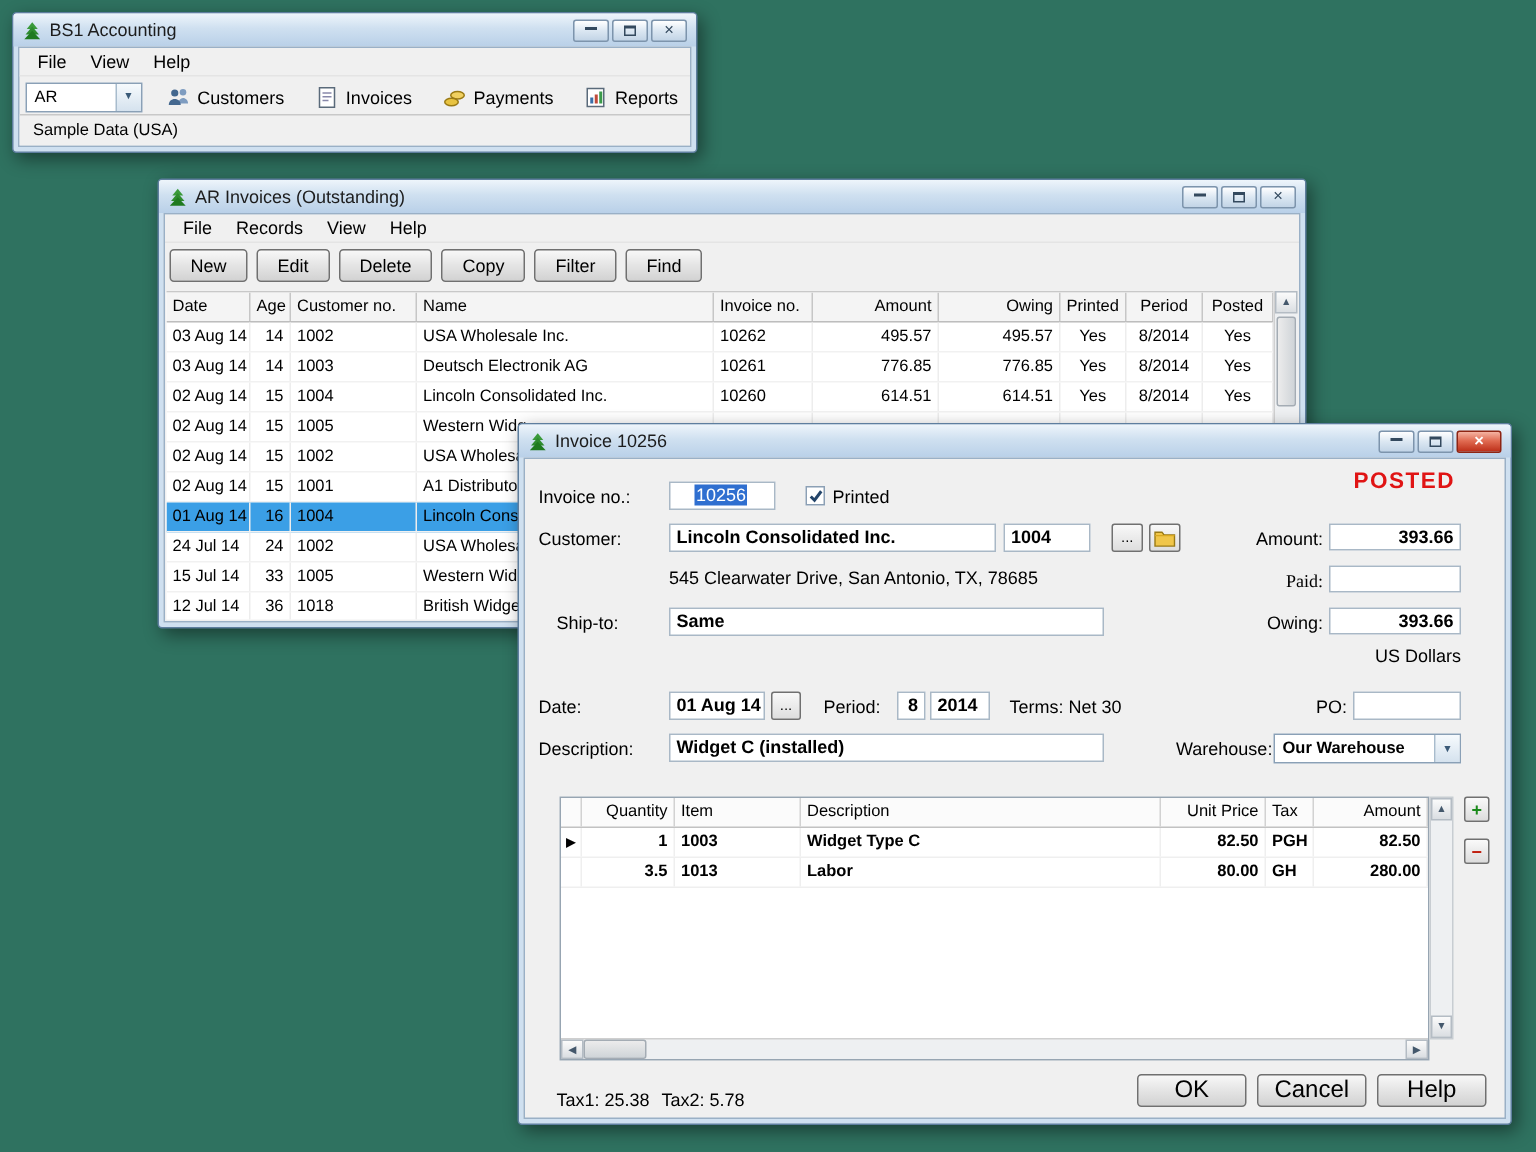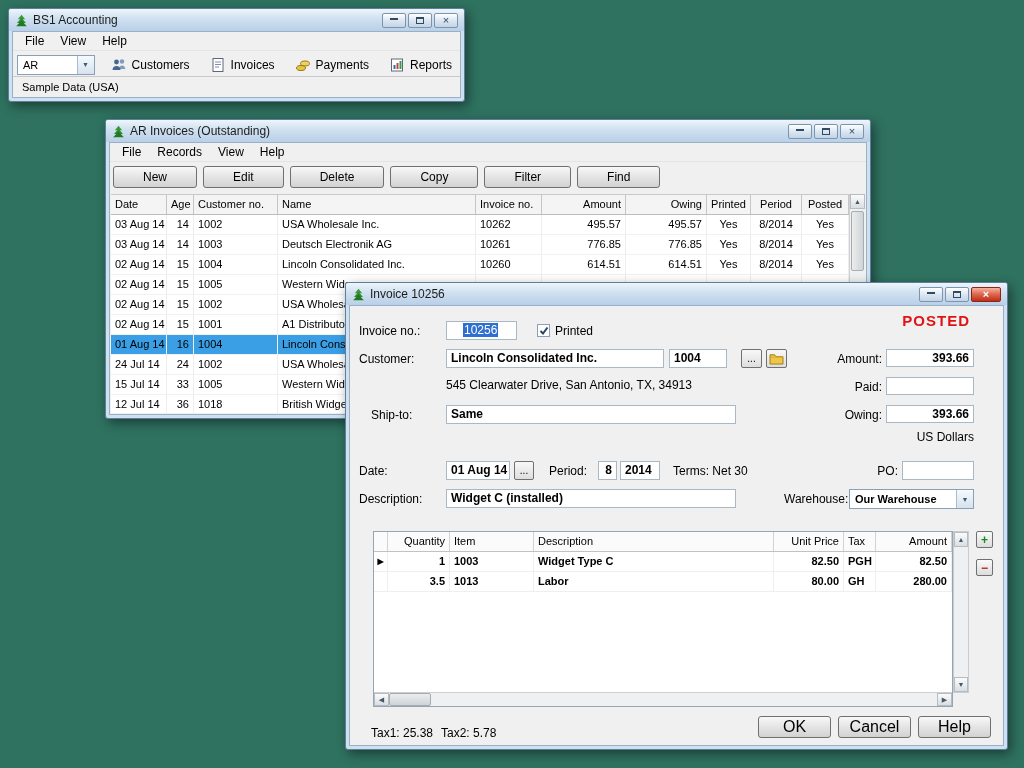--- a/index.html
+++ b/index.html
@@ -30,21 +30,21 @@
 .toolbar { display:flex; align-items:center; height:28px; padding:0 4px; gap:12px;
   border-bottom:1px solid #dcdcdc; }
 .combo { width:118px; height:20px; background:#fff; border:1px solid #8aa0b6; display:flex; align-items:center; }
 .combo .val { flex:1; padding:0 5px; font-size:11px; }
 .combo .drop { width:17px; height:18px; background:linear-gradient(#f6fafd,#d5e2ee); border-left:1px solid #a8bccd;
   display:flex; align-items:center; justify-content:center; font-size:7px; color:#3a5a78; }
 .tbtn { display:flex; align-items:center; gap:5px; font-size:12px; padding:2px 4px; }
 .statusbar { position:absolute; left:0; right:0; bottom:0; height:21px; background:#f0f0f0;
   border-top:1px solid #c8c8c8; display:flex; align-items:center; padding:0 9px; font-size:11px; }
 .btnrow { display:flex; gap:6px; padding:4px 3px; }
-.pbtn { height:22px; padding:0 29px; border:1px solid #707070; border-radius:3px; font-size:12px;
+.pbtn { height:22px; padding:0 13px; border:1px solid #707070; border-radius:3px; font-size:12px;
   background:linear-gradient(#f8f8f8,#e6e6e6 45%,#d2d2d2); display:flex; align-items:center; justify-content:center; }
 
 
 .grid { position:absolute; left:1px; right:17px; top:51px; bottom:1px; background:#fff; overflow:hidden;
   border-top:1px solid #c8c8c8; }
 .lhead { display:flex; height:20px; background:#f4f4f4; border-bottom:1px solid #bdbdbd; }
 .lhead .lcell { border-right:1px solid #c6c6c6; }
 .lrow { display:flex; height:20px; border-bottom:1px solid #f1f1f1; }
 .lrow .lcell { border-right:1px solid #ededed; }
 .lrow.sel { background:#3b9fe6; }
@@ -411,22 +411,22 @@
     <div class="smallbtn" style="left:391px;top:43px;width:21px;">...</div>
     <div class="smallbtn" style="left:416px;top:43px;width:21px;">
       <svg width="15" height="13" viewBox="0 0 16 14">
           <path d="M1 3h5l1.5 2H15v8H1z" fill="#f0c64a" stroke="#9a7a14"></path>
           <path d="M1 5.5h14" stroke="#d8a820" fill="none"></path>
         </svg>
     </div>
     <span class="flabel r" style="left:430px;top:46px;width:102px;">Amount:</span>
     <div class="fbox num" style="left:536px;top:43px;width:88px;height:18px;">393.66</div>
 
-    <span class="addr" style="left:96px;top:72px;">545 Clearwater Drive, San Antonio, TX, 34913</span>
-    <span class="flabel r" style="left:430px;top:74px;width:102px;">Paid:</span>
+    <span class="addr" style="left:96px;top:72px;">545 Clearwater Drive, San Antonio, TX, 78685</span>
+    <span class="flabel r" style="left:430px;top:74px;width:102px;font-family:Liberation Serif, serif;">Paid:</span>
     <div class="fbox num" style="left:536px;top:71px;width:88px;height:18px;"></div>
 
     <span class="flabel" style="left:9px;top:102px;margin-left:12px;">Ship-to:</span>
     <div class="fbox b" style="left:96px;top:99px;width:290px;">Same</div>
     <span class="flabel r" style="left:430px;top:102px;width:102px;">Owing:</span>
     <div class="fbox num" style="left:536px;top:99px;width:88px;height:18px;">393.66</div>
     <span class="flabel r" style="left:500px;top:124px;width:124px;">US Dollars</span>
 
     <span class="flabel" style="left:9px;top:158px;">Date:</span>
     <div class="fbox b" style="left:96px;top:155px;width:64px;">01 Aug 14</div>

